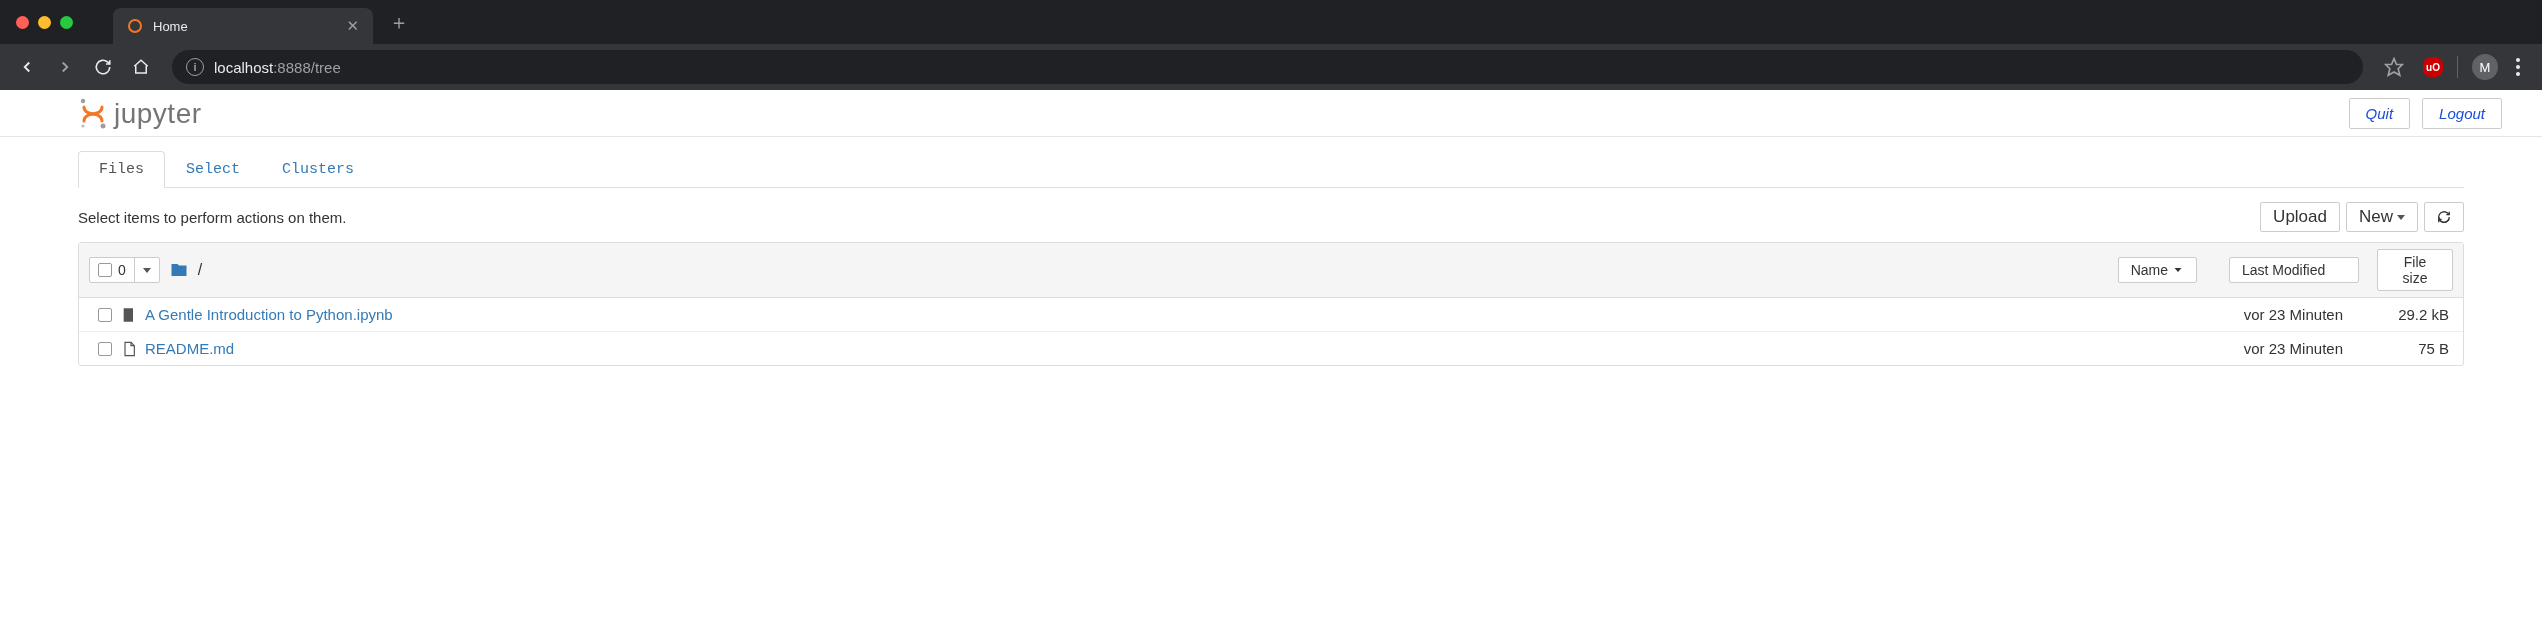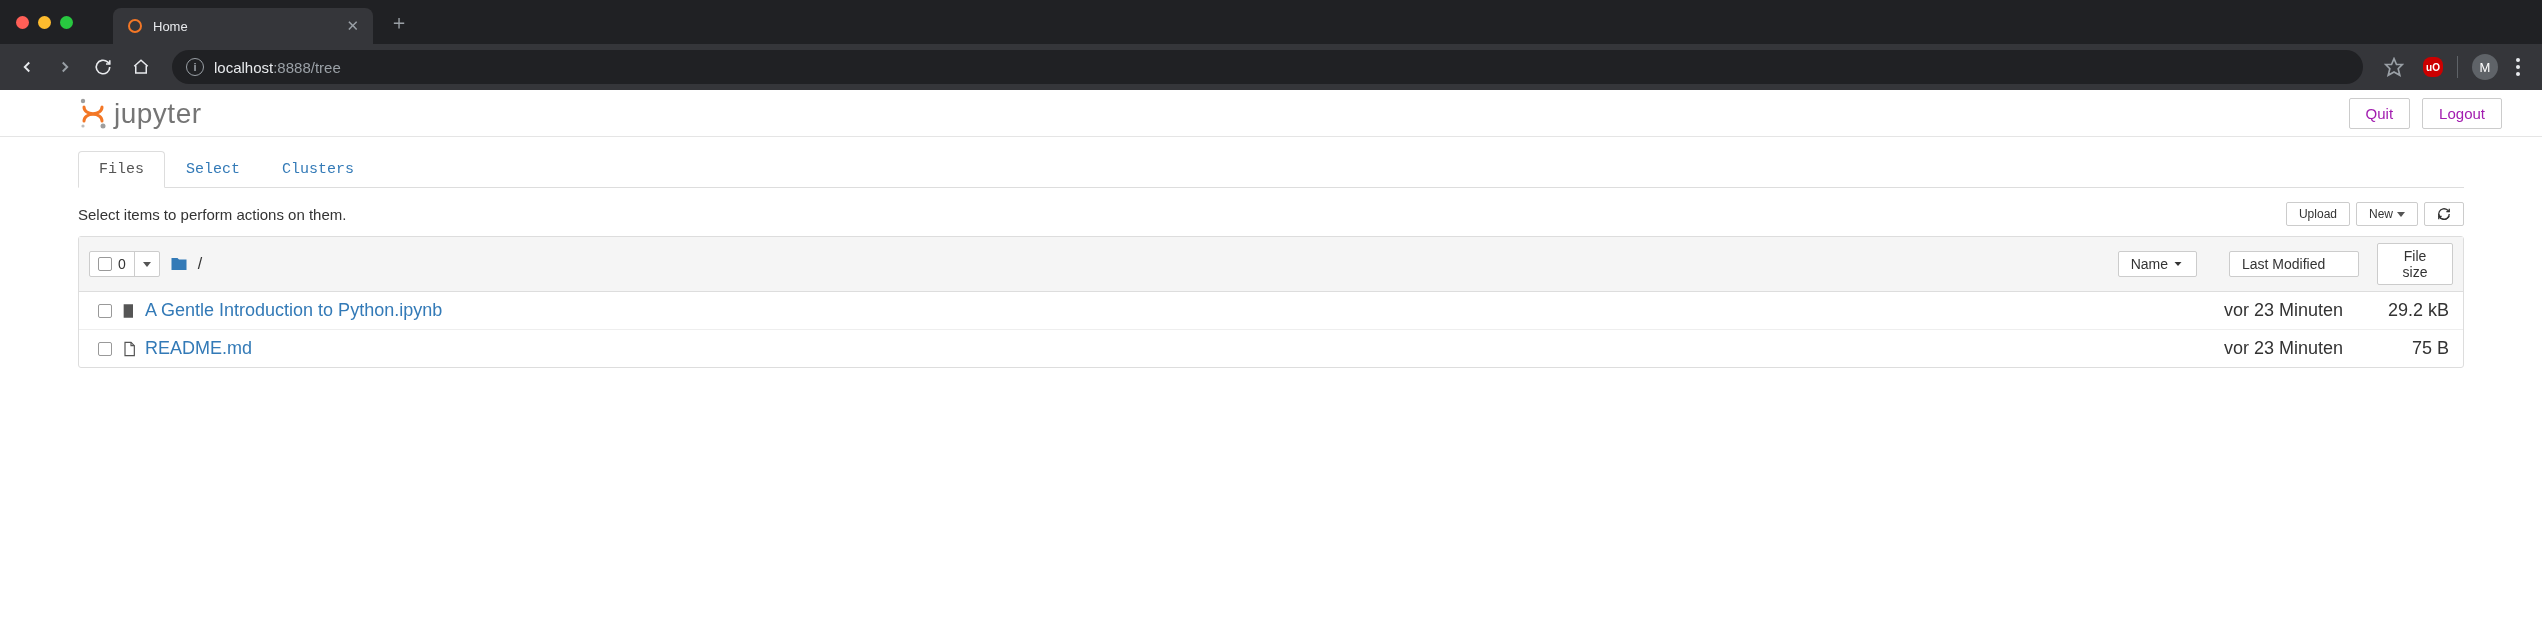--- a/index.html
+++ b/index.html
@@ -32,48 +32,48 @@
     .avatar { width: 26px; height: 26px; background: #5f6368; border-radius: 50%; display:flex; align-items:center; justify-content:center; color:#fff; font-size:13px; }
     .kebab { color:#e8eaed; display:flex; flex-direction:column; gap:3px; cursor:pointer; padding:4px;}
     .kebab span { width:4px; height:4px; background:#e8eaed; border-radius:50%; }
 
     
     .page { padding: 0; }
     .jp-header { display: flex; align-items: center; justify-content: space-between; padding: 6px 40px 6px 78px; border-bottom: 1px solid #e5e5e5; }
     .jp-logo { display: flex; align-items: flex-end; gap: 6px; }
     .jp-logo-text { font-size: 28px; color: #757575; letter-spacing: 0.5px; }
     .jp-header-buttons { display:flex; gap:12px; }
-    .jp-btn { border: 1px solid #ccc; background: #fff; padding: 6px 16px; font-size: 15px; color: #a21caf; cursor: pointer; border-radius: 2px; }
+    .jp-btn { border: 1px solid #ccc; background: #fff; padding: 6px 16px; font-size: 15px; color: #1d4ed8; cursor: pointer; border-radius: 2px; font-style: italic; }
     .jp-inner { padding: 0 78px; }
 
     .tabs { display: flex; border-bottom: 1px solid #ddd; margin-top: 14px; }
     .tabnav { padding: 9px 20px; font-size: 15px; color: #337ab7; cursor: pointer; border: 1px solid transparent; border-bottom: none; margin-bottom: -1px; font-family: Liberation Mono, monospace; }
     .tabnav.active { color: #555; background: #fff; border-color: #ddd; border-radius: 4px 4px 0 0; border-bottom: 1px solid #fff; }
 
     .actions-row { display: flex; align-items: center; justify-content: space-between; padding: 14px 0 10px; }
     .actions-text { font-size: 15px; color: #333; }
     .actions-right { display: flex; gap: 6px; }
-    .btn-sm { border: 1px solid #ccc; background: #fff; padding: 4px 12px; font-size: 12px; color: #333; cursor: pointer; border-radius: 2px; display:flex; align-items:center; gap:4px; }
+    .btn-sm { border: 1px solid #ccc; background: #fff; padding: 4px 12px; font-size: 17px; color: #333; cursor: pointer; border-radius: 2px; display:flex; align-items:center; gap:4px; }
     .caret { display:inline-block; width:0; height:0; border-left:4px solid transparent; border-right:4px solid transparent; border-top:5px solid #555; }
 
     .file-list { border: 1px solid #ddd; border-radius: 3px; }
     .list-header { display: flex; align-items: center; background: #f5f5f5; border-bottom: 1px solid #ddd; padding: 6px 10px; font-size: 14px; color: #333; }
     .header-left { display: flex; align-items: center; gap: 10px; flex: 1; }
     .select-all-box { display: flex; align-items: center; border: 1px solid #ccc; border-radius: 2px; background:#fff; }
     .select-all-box .cb-part { padding: 4px 8px; display:flex; align-items: center; gap: 6px; border-right: 1px solid #ccc;}
     .select-all-box .dd-part { padding: 4px 8px; display:flex; align-items:center; cursor:pointer; }
     .checkbox { width:14px; height:14px; border:1px solid #999; border-radius:2px; background:#fff; cursor:pointer; }
     .folder-icon { color:#337ab7; }
     .slash { font-size: 16px; color:#333; }
     .col-btn { border:1px solid #ccc; background:#fff; padding:4px 12px; font-size:14px; border-radius:2px; cursor:pointer; display:flex; gap:4px; }
     .col-name { margin-right: 32px; }
     .col-modified { width: 130px; text-align:center; margin-right: 18px; }
     .col-size { width: 76px; text-align:center; }
 
-    .file-row { display: flex; align-items: center; padding: 8px 10px; border-bottom: 1px solid #eee; font-size: 18px; }
+    .file-row { display: flex; align-items: center; padding: 8px 10px; border-bottom: 1px solid #eee; font-size: 15px; }
     .file-row:last-child { border-bottom: none; }
     .file-row .row-cb { width: 32px; display:flex; justify-content:center; }
     .file-row .row-icon { width: 24px; color: #555; }
     .file-row .row-name { flex: 1; color: #337ab7; cursor: pointer; }
     .file-row .row-modified { width: 160px; text-align: right; color: #333; padding-right: 20px;}
     .file-row .row-size { width: 90px; text-align: right; color: #333; padding-right: 4px;}
 
     svg { display: block; }
   </style>
 </head>

